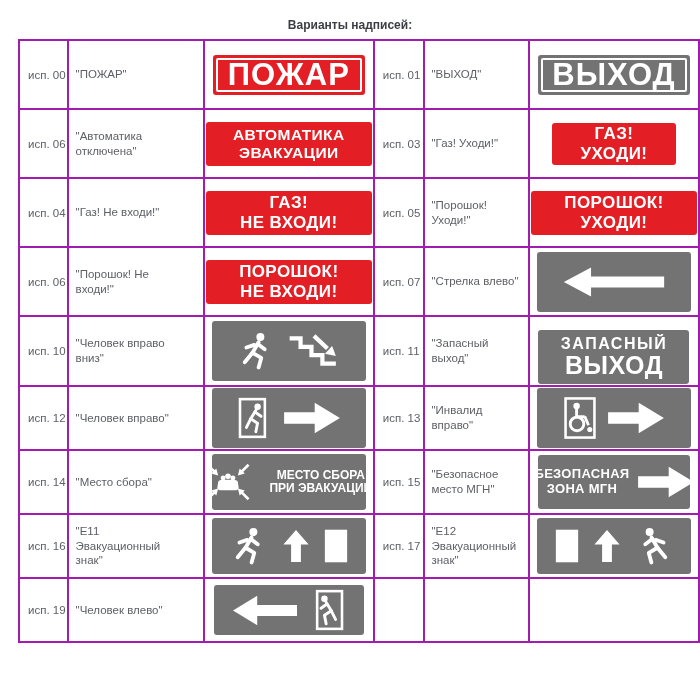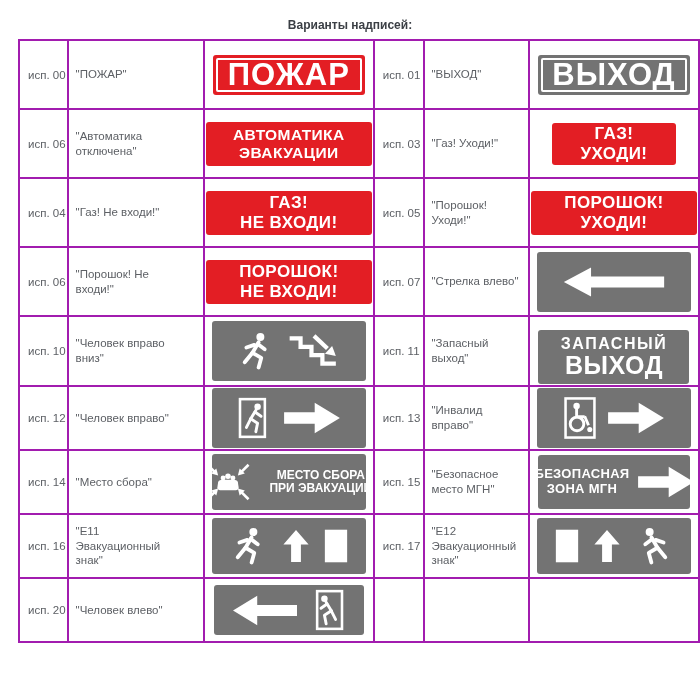--- a/index.html
+++ b/index.html
@@ -331,21 +331,21 @@
                     <path d="M19 25l10 6-3 11"></path>
                     <path d="M19 25l-9 11"></path>
                   </g>
                 </g>
               </svg>
             </span>
           </div>
         </td>
       </tr>
       <tr>
-        <td class="c-num">исп. 20</td>
+        <td class="c-num">исп. 19</td>
         <td class="c-desc">"Человек влево"</td>
         <td class="c-sign">
           <div class="sign bg-green v-manleft">
             <span class="icw">
               <svg viewBox="0 0 74 40" width="64" height="35" aria-hidden="true">
                 <path fill="#fff" d="M74 13.5H28V3L0 20l28 17V26.5h46z"></path>
               </svg>
             </span>
             <span class="icw">
               <svg viewBox="0 0 42 50" width="36" height="44" aria-hidden="true">

